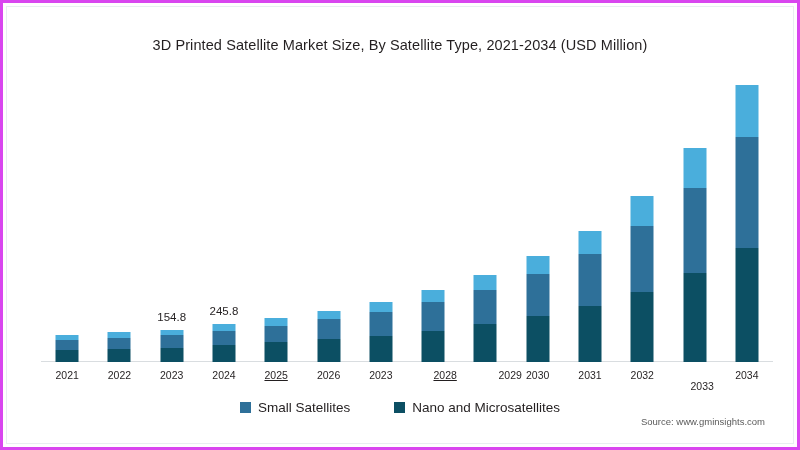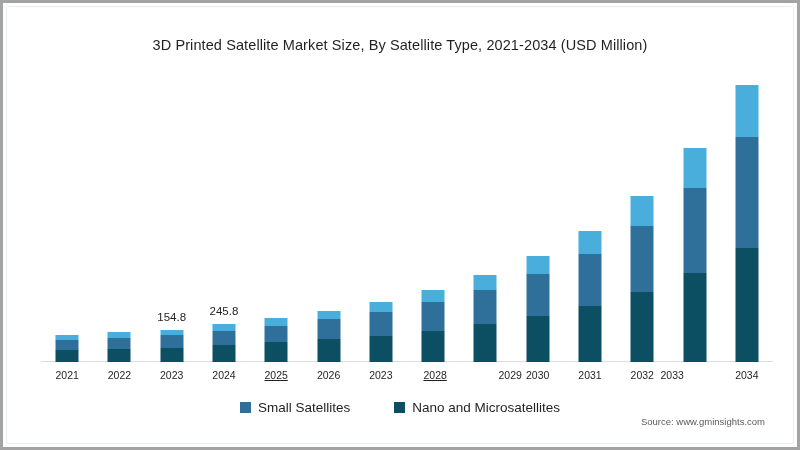--- a/index.html
+++ b/index.html
@@ -6,21 +6,21 @@
   html,body{margin:0;padding:0;}
   body{
     width:800px;height:450px;overflow:hidden;
     background:#ffffff;
     font-family:"Liberation Sans", sans-serif;
   }
   #frame{
     position:relative;
     width:800px;height:450px;
     box-sizing:border-box;
-    border:3px solid #a3a3a3;
+    border:3px solid #d946ef;
     background:#ffffff;
   }
   #inner{
     position:absolute;inset:3px;
     border:1px solid #e8eef1;
     background:#ffffff;
     box-sizing:border-box;
   }
   #chart-title{
     position:absolute;
@@ -231,26 +231,26 @@
       </div>
 
     <div id="xaxis">
         <div class="xtick" style="left: 0px;">2021</div>
         <div class="xtick" style="left: 52.2857px;">2022</div>
         <div class="xtick" style="left: 104.571px;">2023</div>
         <div class="xtick" style="left: 156.857px;">2024</div>
         <div class="xtick" style="left: 209px; text-decoration: underline;">2025</div>
         <div class="xtick" style="left: 261.429px;">2026</div>
         <div class="xtick" style="left: 313.714px;">2023</div>
-        <div class="xtick" style="left: 368px; text-decoration: underline;">2028</div>
+        <div class="xtick" style="left: 378px; text-decoration: underline;">2028</div>
         <div class="xtick" style="left: 443px;">2029</div>
         <div class="xtick" style="left: 470.571px;">2030</div>
         <div class="xtick" style="left: 522.857px;">2031</div>
         <div class="xtick" style="left: 575.143px;">2032</div>
-        <div class="xtick" style="left: 605px;">2033</div>
+        <div class="xtick" style="left: 635px; margin-top: 11px;">2033</div>
         <div class="xtick" style="left: 679.714px;">2034</div>
       </div>
 
     <div id="legend">
         <div class="legend-item">
           <span class="legend-swatch" style="background: rgb(46, 112, 153);"></span>
           <span>Small Satellites</span>
         </div>
         <div class="legend-item">
           <span class="legend-swatch" style="background: rgb(12, 79, 99);"></span>

